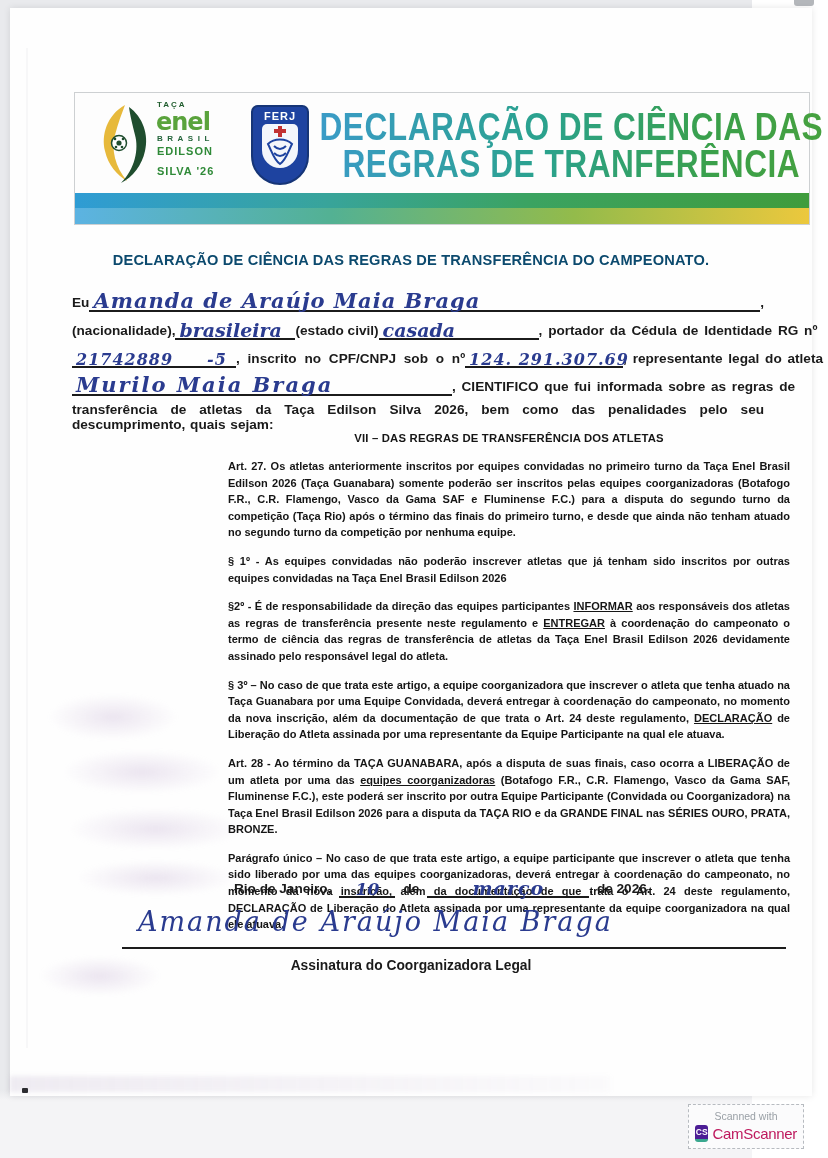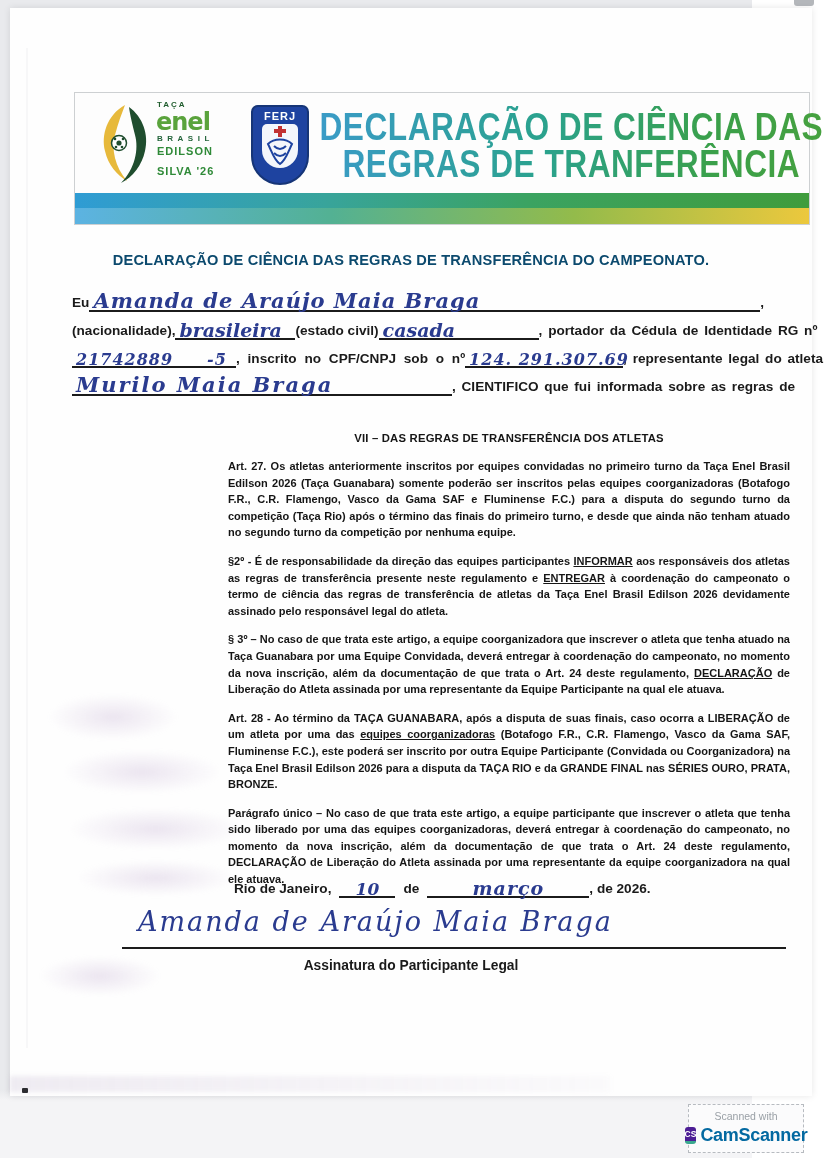--- a/index.html
+++ b/index.html
@@ -74,21 +74,21 @@
 
   .sig-name{position:absolute;left:128px;top:898px;font-size:27px;letter-spacing:2px;}
   .sig-line{position:absolute;left:112px;top:905px;width:664px;height:34px;border-bottom:2.5px solid #1c1c1c;}
   .sig-label{position:absolute;left:0;right:0;top:950px;text-align:center;font-size:13.8px;font-weight:bold;color:#1a1a1a;}
 
   
   .camscanner{position:absolute;left:688px;top:1104px;width:116px;background:#fbfbfc;border:1px dashed #b7bbc0;padding:5px 6px 6px;box-sizing:border-box;text-align:center;}
   .cs-top{font-size:10.5px;color:#9aa0a6;margin-bottom:3px;}
   .cs-row{display:flex;align-items:center;justify-content:center;gap:4px;}
   .cs-icon{display:inline-block;width:17px;height:17px;background:#4c1d95;color:#fff;font-size:8.5px;font-weight:bold;line-height:15px;border-radius:3px;border-bottom:3px solid #3aa88f;box-sizing:border-box;}
-  .cs-brand{font-size:18px;font-weight:bold;color:#0369a1;letter-spacing:-0.3px;}
+  .cs-brand{font-size:15px;font-weight:normal;color:#be185d;letter-spacing:-0.3px;}
 </style>
 </head>
 <body>
 
 <div class="page">
   <div class="paper">
     <div class="fold-line"></div>
 
     <div class="ghost" style="left:38px;top:686px;width:130px;height:46px;"></div>
     <div class="ghost" style="left:52px;top:742px;width:160px;height:44px;"></div>
@@ -180,25 +180,27 @@
           <span class="hand hand-num">124. 291.307.69</span>
         </span>
         <span class="lbl ws2">, representante legal do atleta</span>
       </div>
       <div class="iline">
         <span class="write" style="min-width:372px;text-align:center;">
           <span class="hand hand-athlete">Murilo Maia Braga</span>
         </span>
         <span class="lbl ws2">, CIENTIFICO que fui informada sobre as regras de</span>
       </div>
+      <span class="closing">transferência de atletas da Taça Edilson Silva 2026, bem como das penalidades pelo seu descumprimento, quais sejam:</span>
     </div>
 
     <div class="rules">
       <div class="rules-title">VII – DAS REGRAS DE TRANSFERÊNCIA DOS ATLETAS</div>
       <p><span>Art. 27. Os atletas anteriormente inscritos por equipes convidadas no primeiro turno da Taça Enel Brasil Edilson 2026 (Taça Guanabara) somente poderão ser inscritos pelas equipes coorganizadoras (Botafogo F.R., C.R. Flamengo, Vasco da Gama SAF e Fluminense F.C.) para a disputa do segundo turno da competição (Taça Rio) após o término das finais do primeiro turno, e desde que ainda não tenham atuado no segundo turno da competição por nenhuma equipe.</span></p>
+      <p><span>§ 1º - As equipes convidadas não poderão inscrever atletas que já tenham sido inscritos por outras equipes convidadas na Taça Enel Brasil Edilson 2026</span></p>
       <p><span>§2º - É de responsabilidade da direção das equipes participantes </span><span class="useg">INFORMAR</span><span> aos responsáveis dos atletas as regras de transferência presente neste regulamento e </span><span class="useg">ENTREGAR</span><span> à coordenação do campeonato o termo de ciência das regras de transferência de atletas da Taça Enel Brasil Edilson 2026 devidamente assinado pelo responsável legal do atleta.</span></p>
       <p><span>§ 3º – No caso de que trata este artigo, a equipe coorganizadora que inscrever o atleta que tenha atuado na Taça Guanabara por uma Equipe Convidada, deverá entregar à coordenação do campeonato, no momento da nova inscrição, além da documentação de que trata o Art. 24 deste regulamento, </span><span class="useg">DECLARAÇÃO</span><span> de Liberação do Atleta assinada por uma representante da Equipe Participante na qual ele atuava.</span></p>
       <p><span>Art. 28 - Ao término da TAÇA GUANABARA, após a disputa de suas finais, caso ocorra a LIBERAÇÃO de um atleta por uma das </span><span class="useg">equipes coorganizadoras</span><span> (Botafogo F.R., C.R. Flamengo, Vasco da Gama SAF, Fluminense F.C.), este poderá ser inscrito por outra Equipe Participante (Convidada ou Coorganizadora) na Taça Enel Brasil Edilson 2026 para a disputa da TAÇA RIO e da GRANDE FINAL nas SÉRIES OURO, PRATA, BRONZE.</span></p>
       <p><span>Parágrafo único – No caso de que trata este artigo, a equipe participante que inscrever o atleta que tenha sido liberado por uma das equipes coorganizadoras, deverá entregar à coordenação do campeonato, no momento da nova inscrição, além da documentação de que trata o Art. 24 deste regulamento, DECLARAÇÃO de Liberação do Atleta assinada por uma representante da equipe coorganizadora na qual ele atuava.</span></p>
     </div>
 
     <div class="date-line">
       <span class="lbl">Rio de Janeiro,</span>
       <span class="dsp"></span>
       <span class="dwrite w-day">
@@ -208,21 +210,21 @@
       <span class="lbl">de</span>
       <span class="dsp"></span>
       <span class="dwrite w-month">
         <span class="hand hand-month">março</span>
       </span>
       <span class="lbl">, de 2026.</span>
     </div>
 
     <div class="sig-line"></div>
     <div class="sig-name hand">Amanda de Araújo Maia Braga</div>
-    <div class="sig-label">Assinatura do Participante Legal</div>
+    <div class="sig-label">Assinatura do Coorganizadora Legal</div>
   </div>
 
   <div class="sliver"></div>
 
   <div class="camscanner">
     <div class="cs-top">Scanned with</div>
     <div class="cs-row">
       <span class="cs-icon">CS</span>
       <span class="cs-brand">CamScanner</span>
     </div>

